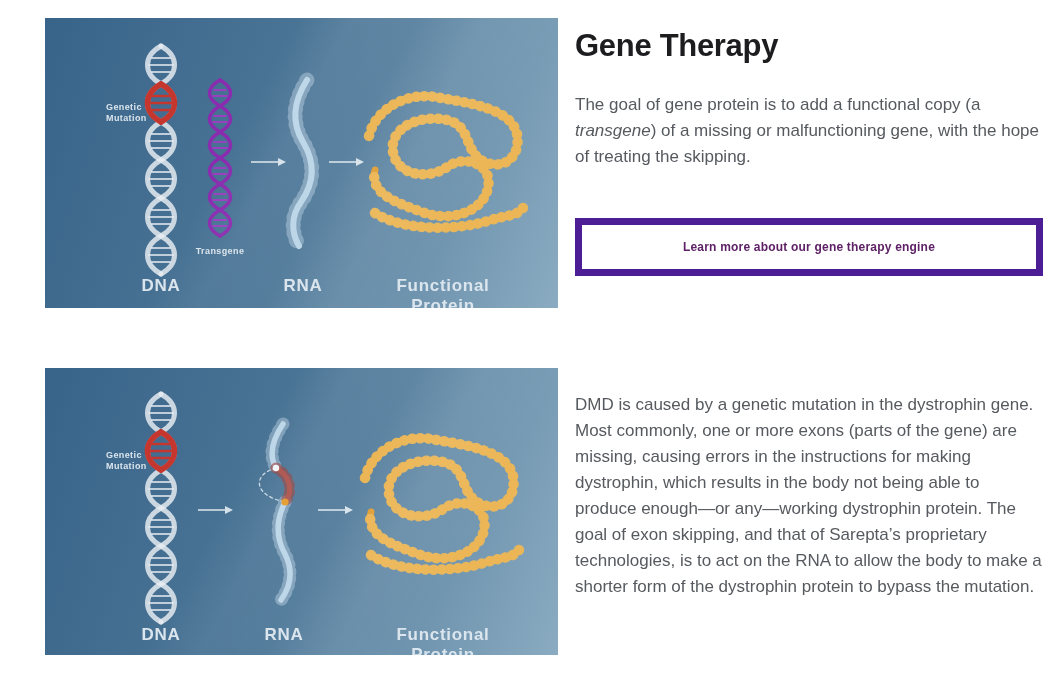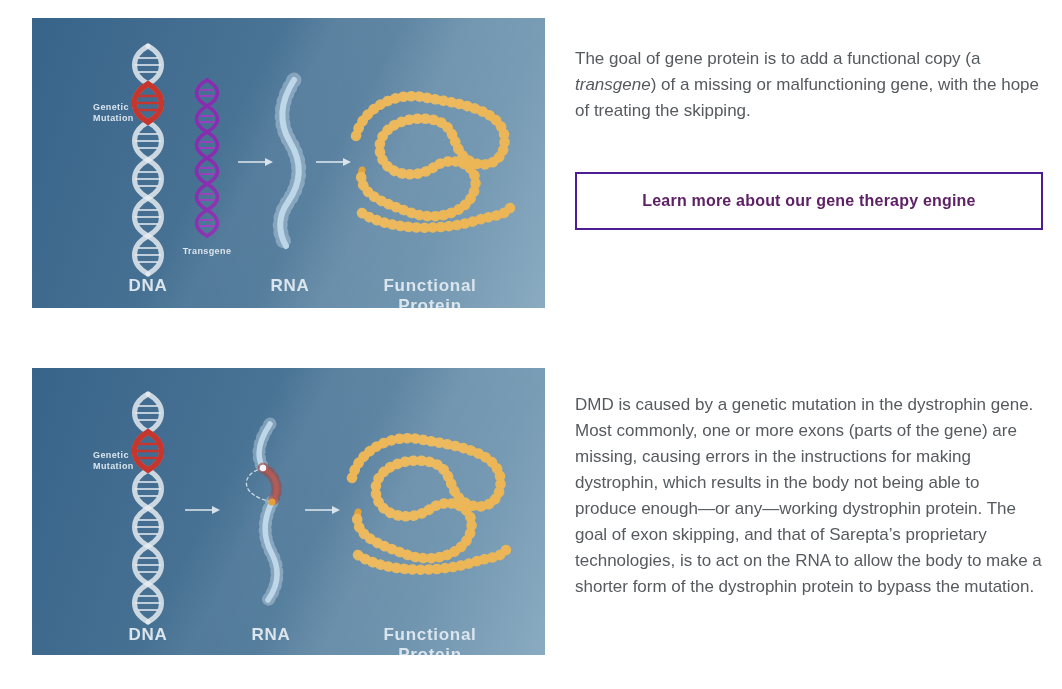--- a/index.html
+++ b/index.html
@@ -7,21 +7,21 @@
   .page {
     position: relative;
     width: 1062px; height: 689px;
     background: #ffffff;
     font-family: "Liberation Sans", sans-serif;
     overflow: hidden;
   }
   
   .illus {
     position: absolute;
-    left: 32px;
+    left: 45px;
     width: 513px;
     background: linear-gradient(108deg, #38648a 0%, #4a7495 42%, #8aabc1 100%);
     overflow: hidden;
   }
   .illus::after{
     content:"";
     position:absolute; inset:0;
     background: linear-gradient(118deg, rgba(255,255,255,0) 38%, rgba(255,255,255,0.05) 46%,
                 rgba(255,255,255,0) 56%, rgba(255,255,255,0.06) 66%, rgba(255,255,255,0) 78%);
     pointer-events:none;
@@ -63,24 +63,24 @@
     line-height: 26px;
     color: #565a5f;
   }
   .italic { font-style: italic; }
   .cta-button {
     display: block;
     margin-top: 48px;
     width: 468px;
     height: 58px;
     background: #ffffff;
-    border: 2px solid #4c1d95;
+    border: 7px solid #4c1d95;
     color: #5e2166;
     font-family: "Liberation Sans", sans-serif;
-    font-size: 16px;
+    font-size: 12px;
     font-weight: 600;
     letter-spacing: 0.2px;
     text-align: center;
     cursor: pointer;
   }
 </style>
 </head>
 <body>
 
 <div class="page">
@@ -145,20 +145,21 @@
       <div>Genetic</div>
       <div>Mutation</div>
     </div>
     <div class="illus-label small lbl-center" style="left:175px; top:228px; text-align:center;">Transgene</div>
     <div class="illus-label lbl-center" style="left:116px; top:258px;">DNA</div>
     <div class="illus-label lbl-center" style="left:258px; top:258px;">RNA</div>
     <div class="illus-label lbl-center" style="left:398px; top:258px; width:160px;">Functional Protein</div>
   </figure>
 
   <section class="copy" id="copy-1">
+    <h2>Gene Therapy</h2>
     <p><span>The goal of gene protein is to add a functional copy (a </span><span class="italic">transgene</span><span>) of a missing or malfunctioning gene, with the hope of treating the skipping.</span></p>
     <button class="cta-button">Learn more about our gene therapy engine</button>
   </section>
 
   <figure class="illus" id="illus-2">
     <svg width="513" height="287" viewBox="0 0 513 287">
 
       <g stroke="#e9eef3" stroke-opacity="0.82" fill="none" stroke-linecap="round">
         <path stroke-width="5" d="M116,26 C98,36 98,54 116,64 C134,74 134,92 116,102 C98,112 98,130 116,140 C134,150 134,168 116,178 C98,188 98,206 116,216 C134,226 134,244 116,254"></path>
         <path stroke-width="5" d="M116,26 C134,36 134,54 116,64 C98,74 98,92 116,102 C134,112 134,130 116,140 C98,150 98,168 116,178 C134,188 134,206 116,216 C98,226 98,244 116,254"></path>

